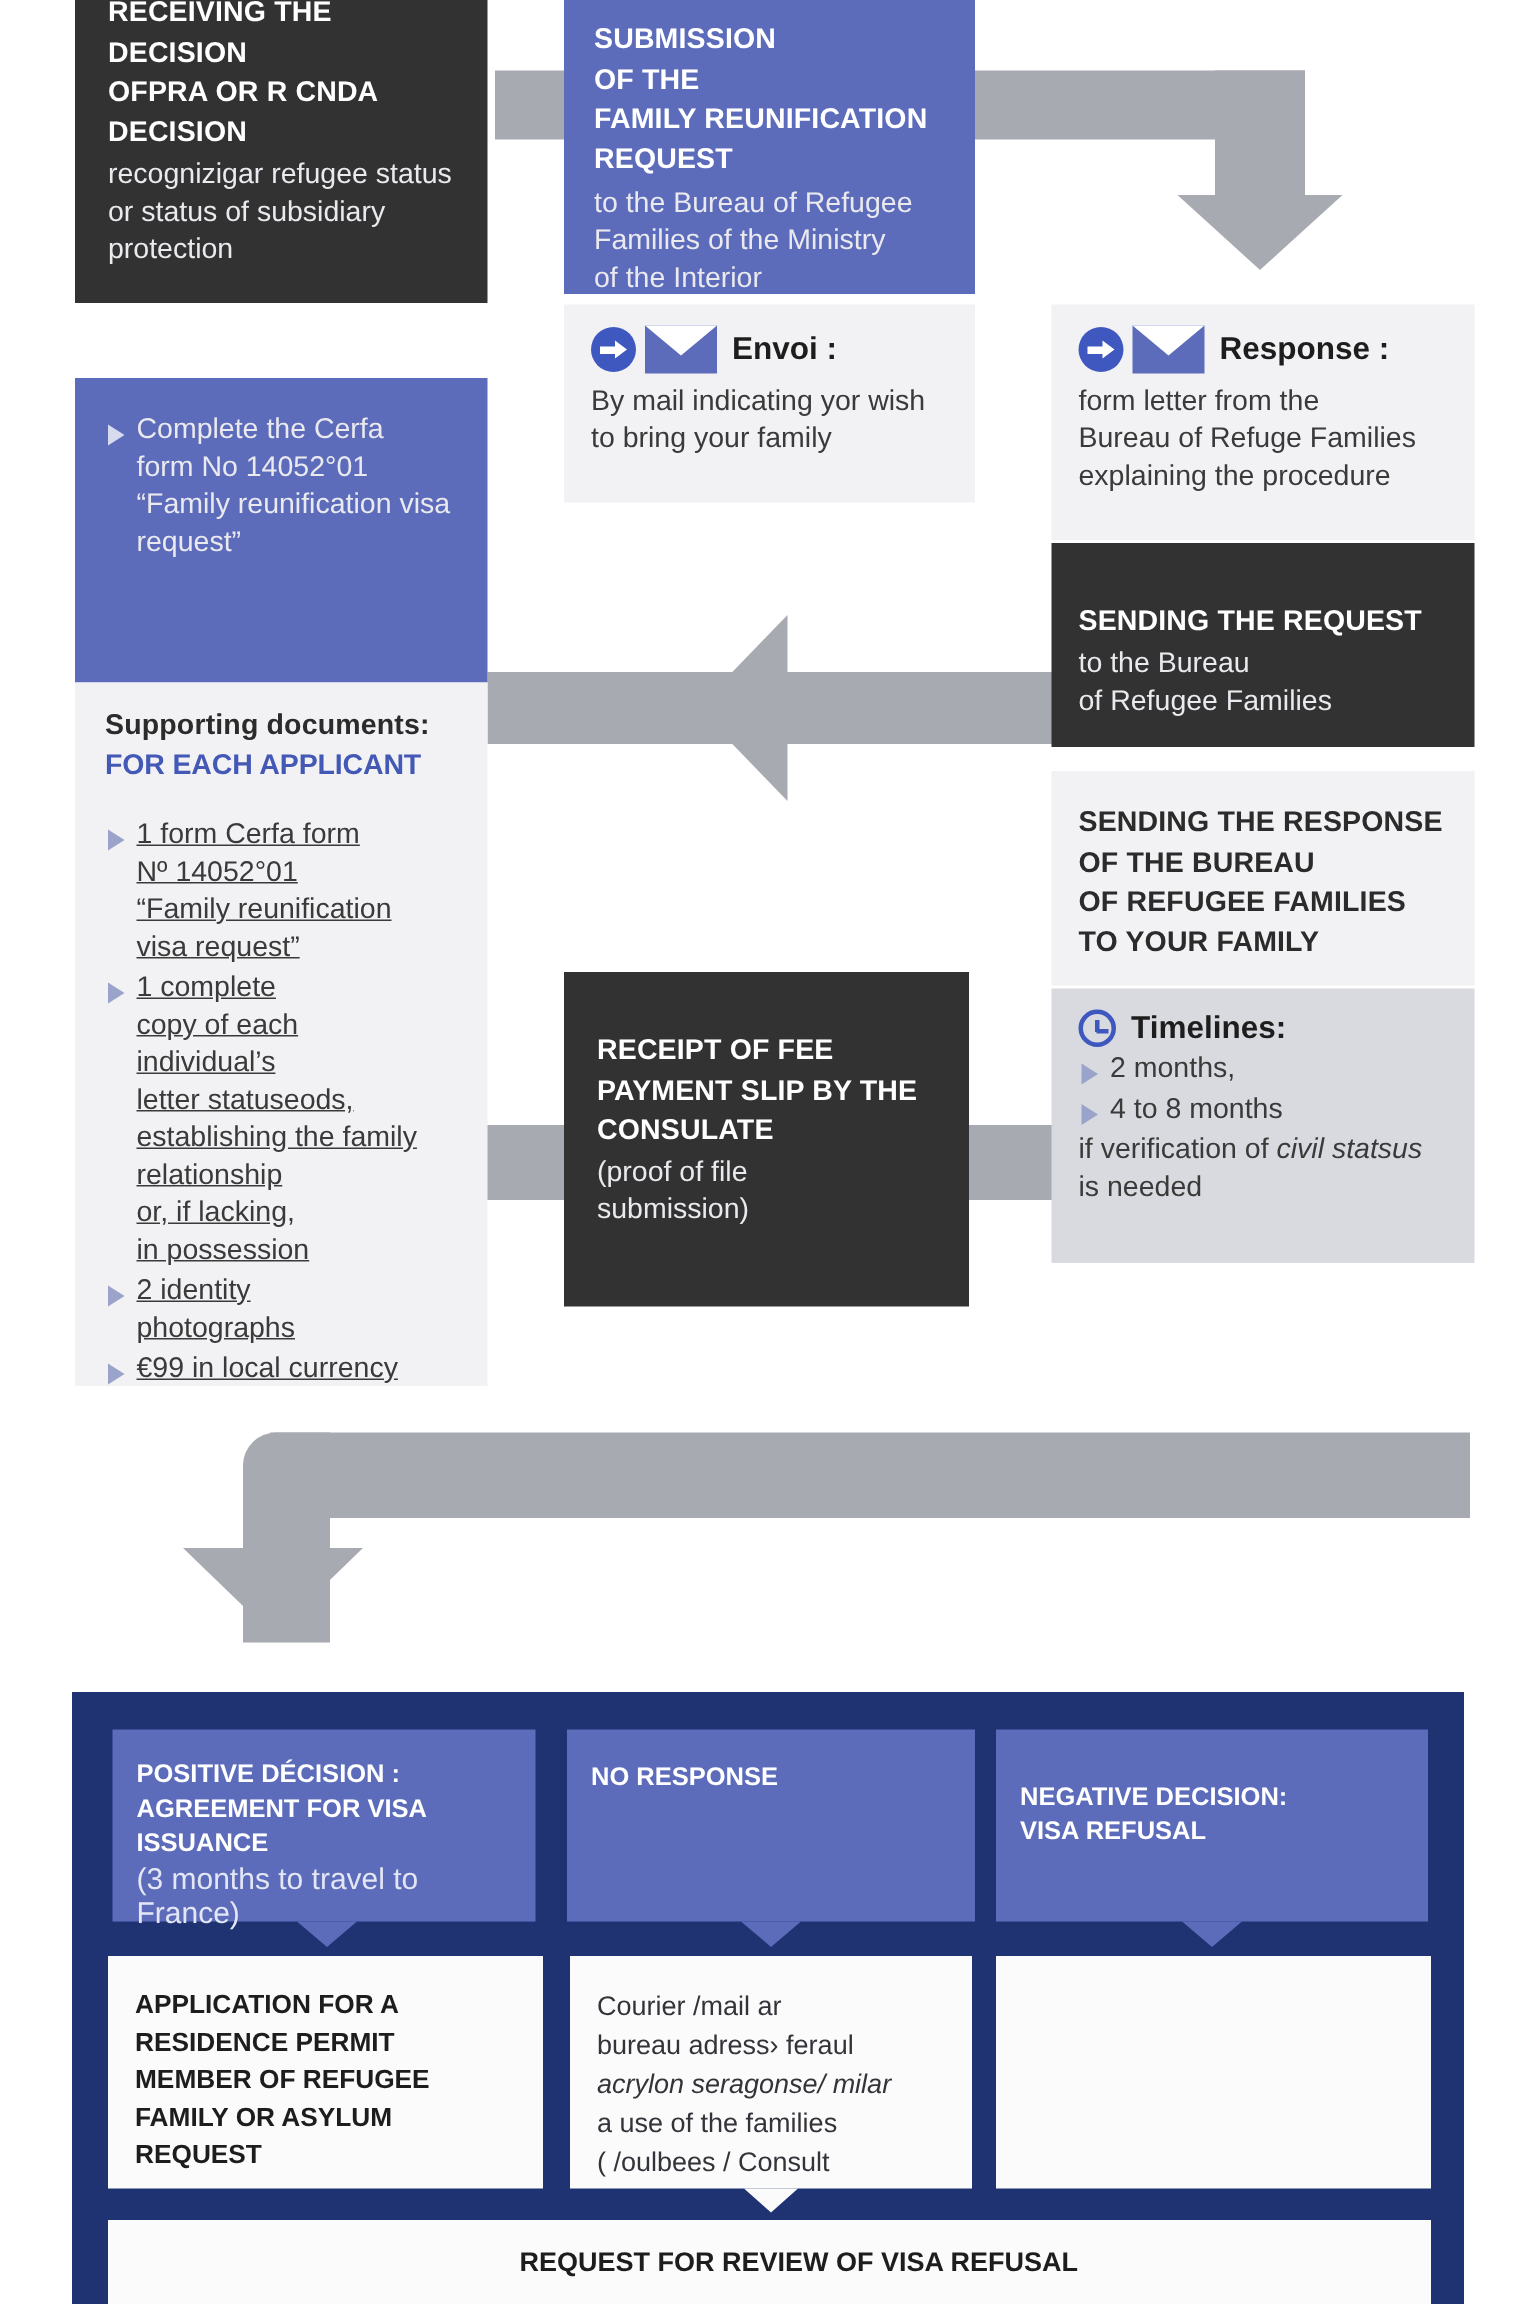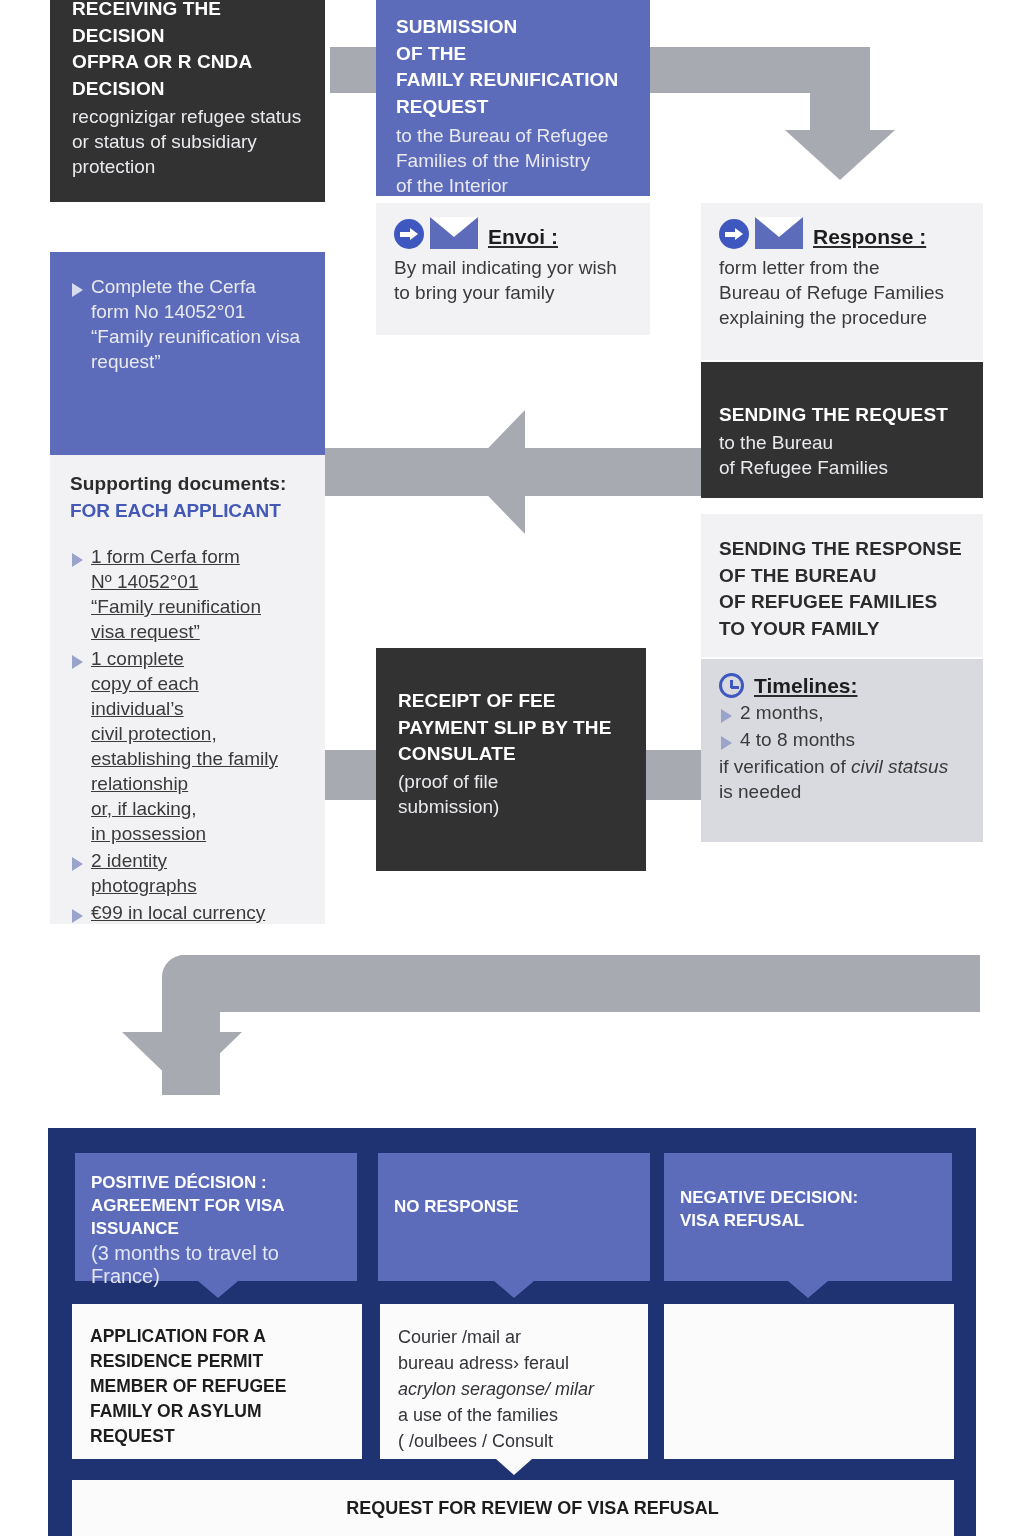--- a/index.html
+++ b/index.html
@@ -30,21 +30,21 @@
     line-height: 25px;
     color: #e9e9ee;
   }
   .sub.dk { color: #3a3a3a; }
 
   
   .arrow-part { position: absolute; background: #a8aab2; }
   .tri { position: absolute; width: 0; height: 0; }
 
   
-  .iconrow { display: flex; align-items: flex-end; gap: 6px; text-decoration: underline; }
+  .iconrow { display: flex; align-items: center; gap: 6px; }
   .circ-arrow {
     width: 30px; height: 30px; border-radius: 50%;
     background: #3f58c0; position: relative; flex: 0 0 auto;
   }
   .circ-arrow::before {
     content: ""; position: absolute; left: 6px; top: 12.5px;
     width: 12px; height: 5px; background: #fff;
   }
   .circ-arrow::after {
     content: ""; position: absolute; left: 16px; top: 9px;
@@ -230,21 +230,21 @@
       <li>
         <div>1 form Cerfa form</div>
         <div>Nº 14052°01</div>
         <div>“Family reunification</div>
         <div>visa request”</div>
       </li>
       <li>
         <div>1 complete</div>
         <div>copy of each</div>
         <div>individual’s</div>
-        <div>civil protection,</div>
+        <div>letter statuseods,</div>
         <div>establishing the family</div>
         <div>relationship</div>
         <div>or, if lacking,</div>
         <div>in possession</div>
       </li>
       <li>
         <div>2 identity</div>
         <div>photographs</div>
       </li>
       <li>
@@ -312,21 +312,21 @@
   <div class="hdr-tail" style="left:198px; top:1281px;"></div>
 
   <div class="wbox" style="left:72px; top:1304px; width:290px; height:155px;">
     <div>APPLICATION FOR A</div>
     <div>RESIDENCE PERMIT</div>
     <div>MEMBER OF REFUGEE</div>
     <div>FAMILY OR ASYLUM</div>
     <div>REQUEST</div>
   </div>
 
-  <div class="hdr" style="left:378px; top:1153px; width:272px; height:128px; padding-top:42px;">
+  <div class="hdr" style="left:378px; top:1153px; width:272px; height:128px; padding-top:20px;">
     <div>NO RESPONSE</div>
   </div>
   <div class="hdr-tail" style="left:494px; top:1281px;"></div>
 
   <div class="wbox plain" style="left:380px; top:1304px; width:268px; height:155px;">
     <div>Courier /mail ar</div>
     <div>bureau adress› feraul</div>
     <div class="ital">acrylon seragonse/ milar</div>
     <div>a use of the families</div>
     <div>( /oulbees / Consult</div>

